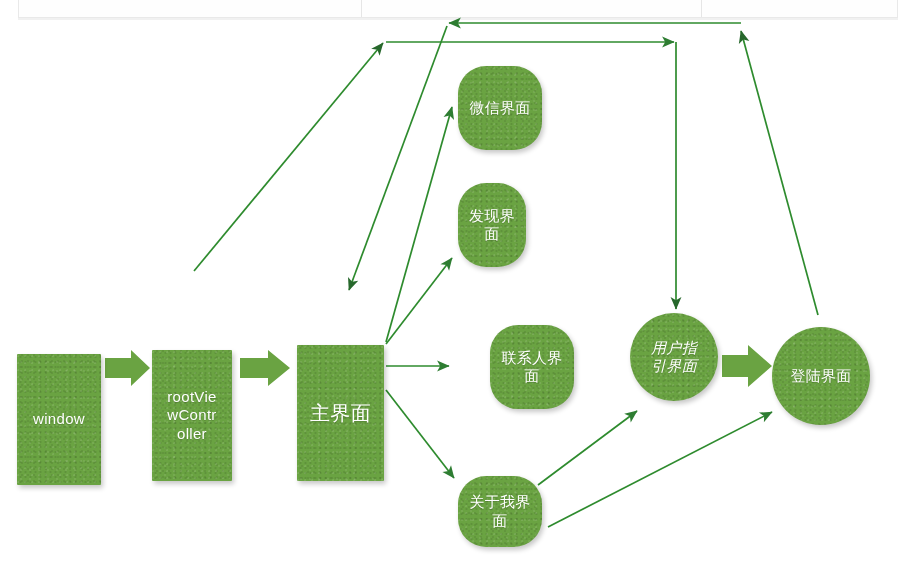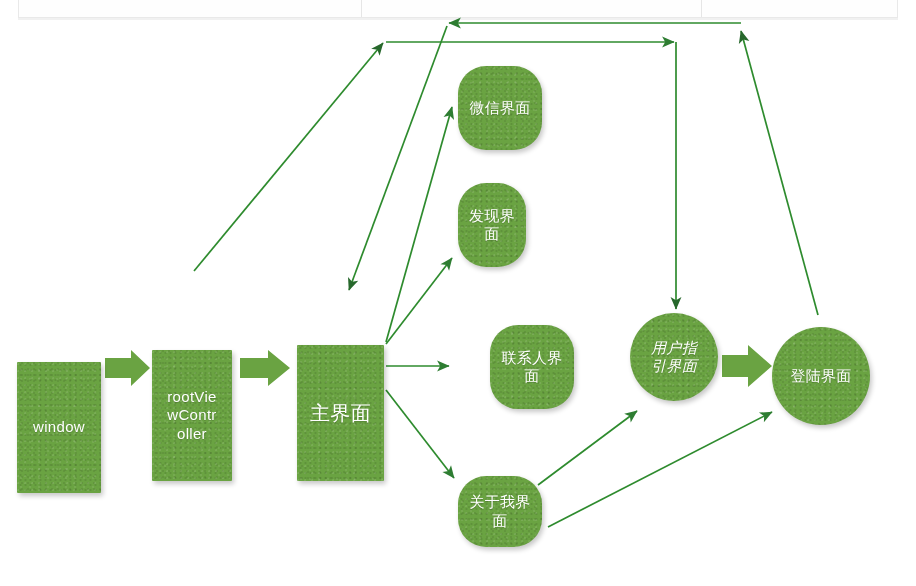--- a/index.html
+++ b/index.html
@@ -132,21 +132,21 @@
     </g>
 
     <g fill="#6aa342">
       <path d="M 105,358 L 131,358 L 131,350 L 150,368 L 131,386 L 131,378 L 105,378 Z"></path>
       <path d="M 240,358 L 268,358 L 268,350 L 290,368 L 268,386 L 268,378 L 240,378 Z"></path>
       <path d="M 722,355 L 748,355 L 748,345 L 772,366 L 748,387 L 748,377 L 722,377 Z"></path>
     </g>
   </svg>
 
   <div id="nodes">
-      <div class="node rect" style="left: 17px; top: 314px; width: 84px; height: 131px; background-color: rgb(106, 163, 66); color: rgb(255, 255, 255);">
+      <div class="node rect" style="left: 17px; top: 306px; width: 84px; height: 131px; background-color: rgb(106, 163, 66); color: rgb(255, 255, 255);">
         <span class="lbl fs-en">window</span>
       </div>
       <div class="node rect" style="left: 152px; top: 302px; width: 80px; height: 131px; background-color: rgb(106, 163, 66); color: rgb(255, 255, 255);">
         <span class="lbl fs-en">rootVie
 wContr
 oller</span>
       </div>
       <div class="node rect" style="left: 297px; top: 297px; width: 87px; height: 136px; background-color: rgb(106, 163, 66); color: rgb(255, 255, 255);">
         <span class="lbl fs-cn">主界面</span>
       </div>

